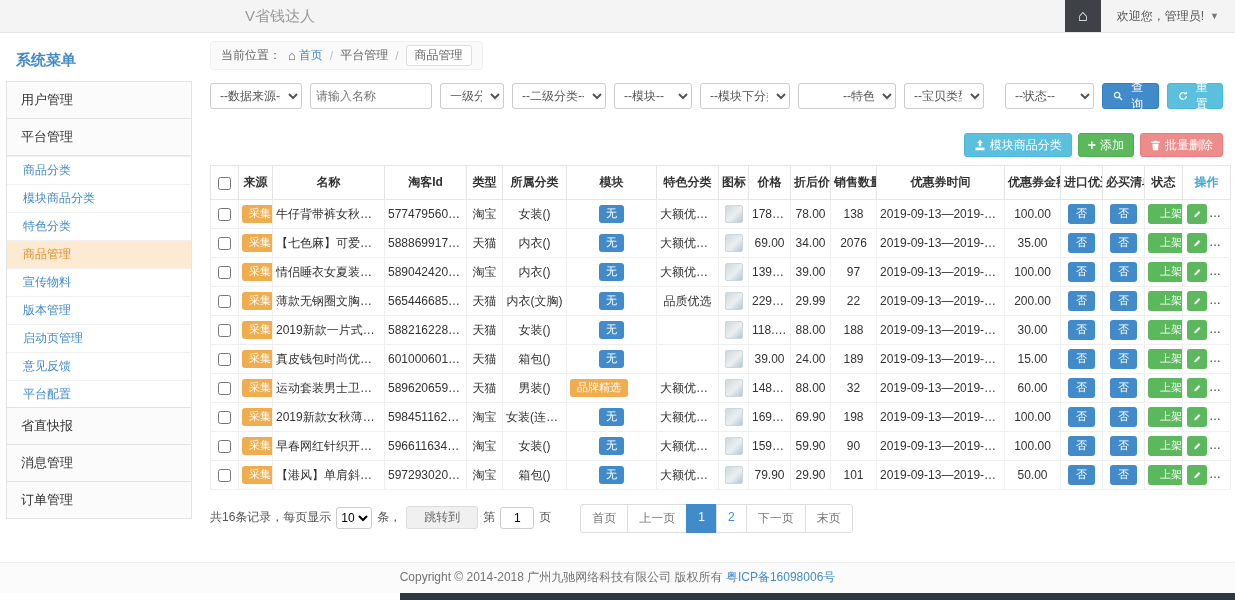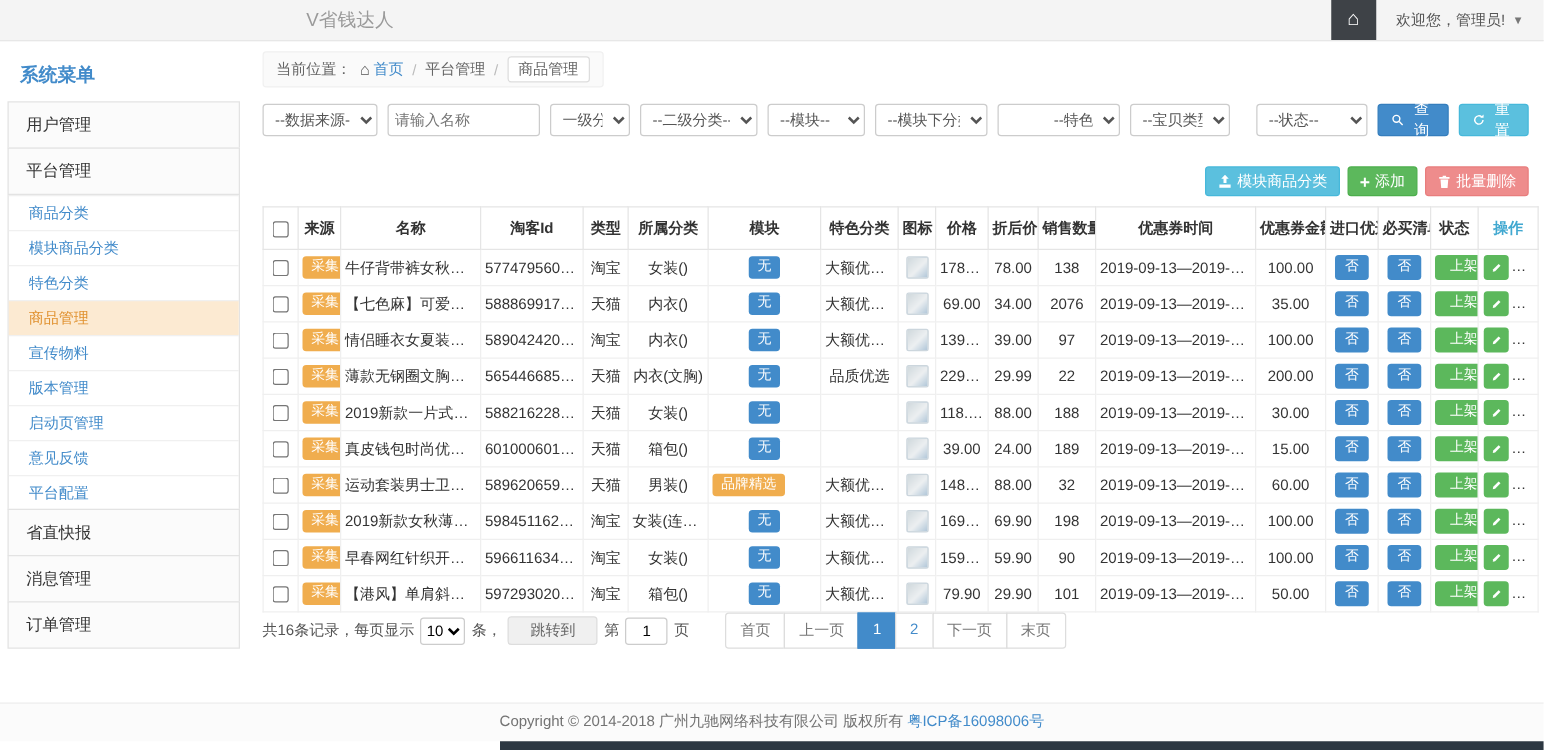--- a/index.html
+++ b/index.html
@@ -55,21 +55,21 @@
   .mini-btn { display:inline-block; color:#fff; border:none; border-radius:3px; padding:3px 8px; font-size:11px; line-height:1.2; cursor:pointer; font-family:inherit; }
   .mini-blue { background:#428bca; }
   .mini-green { background:#5cb85c;padding-left:12px; }
   .thumb { display:inline-block; width:18px; height:18px; border:1px solid #ccd6dd; border-radius:2px; background:linear-gradient(135deg,#cfd8dc 0%,#eceff1 55%,#b0c6d8 100%); vertical-align:middle; }
   .op-btn { display:inline-flex; align-items:center; justify-content:center; width:20px; height:20px; border:none; border-radius:3px; cursor:pointer; vertical-align:middle; margin:0 1px; }
   .op-edit { background:#5cb85c; }
   .op-del { background:#d9534f; }
   .module-extra { margin-left:3px; color:#333; font-size:11px; }
   input[type=checkbox] { margin:0; vertical-align:middle; }
   
-  .page-row { position:relative; height:30px; display:flex; align-items:flex-start; justify-content:center; }
+  .page-row { position:relative; margin-top:13px; height:30px; display:flex; align-items:center; justify-content:center; }
   .page-summary { position:absolute; left:0; top:3px; display:flex; align-items:center; gap:5px; color:#555; }
   .pgsize { height:22px; border:1px solid #ccc; border-radius:3px; background:#fff; font-size:12px; font-family:inherit; }
   .jump-btn { background:#f0f0f0; border:1px solid #ddd; border-radius:3px; color:#666; padding:2px 17px; font-size:12px; cursor:pointer; font-family:inherit; }
   .jump-input { width:34px; height:22px; border:1px solid #ccc; border-radius:3px; text-align:center; font-size:12px; font-family:inherit; }
   .pager { display:inline-flex; }
   .page-btn { border:1px solid #ddd; background:#fff; color:#428bca; padding:5px 11px; margin-left:-1px; cursor:pointer; font-size:12px; }
   .page-btn:first-child { border-radius:3px 0 0 3px; margin-left:0; }
   .page-btn:last-child { border-radius:0 3px 3px 0; }
   .page-btn.muted { color:#777; }
   .page-btn.active { background:#428bca; border-color:#428bca; color:#fff; }

